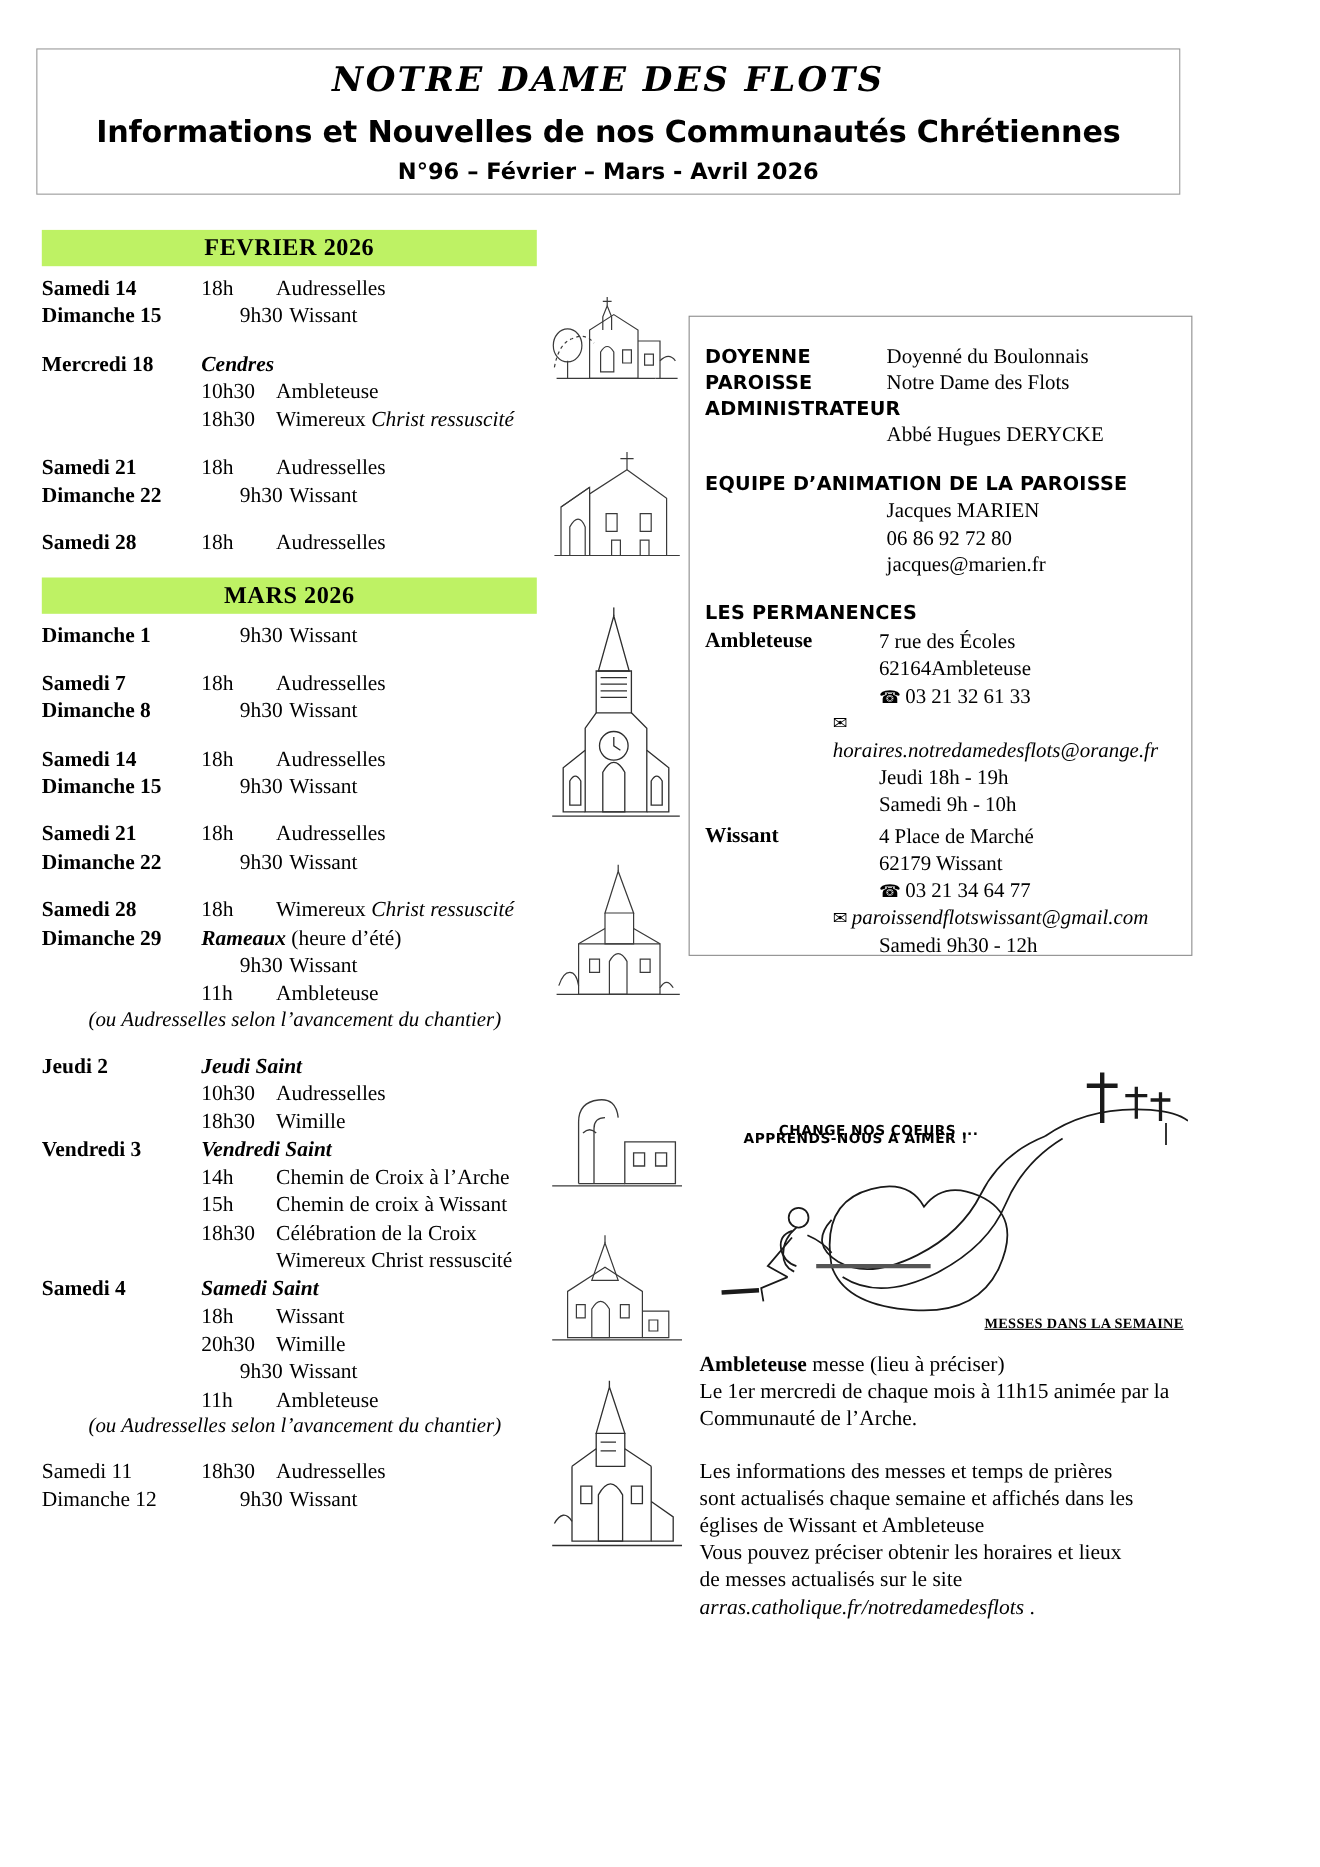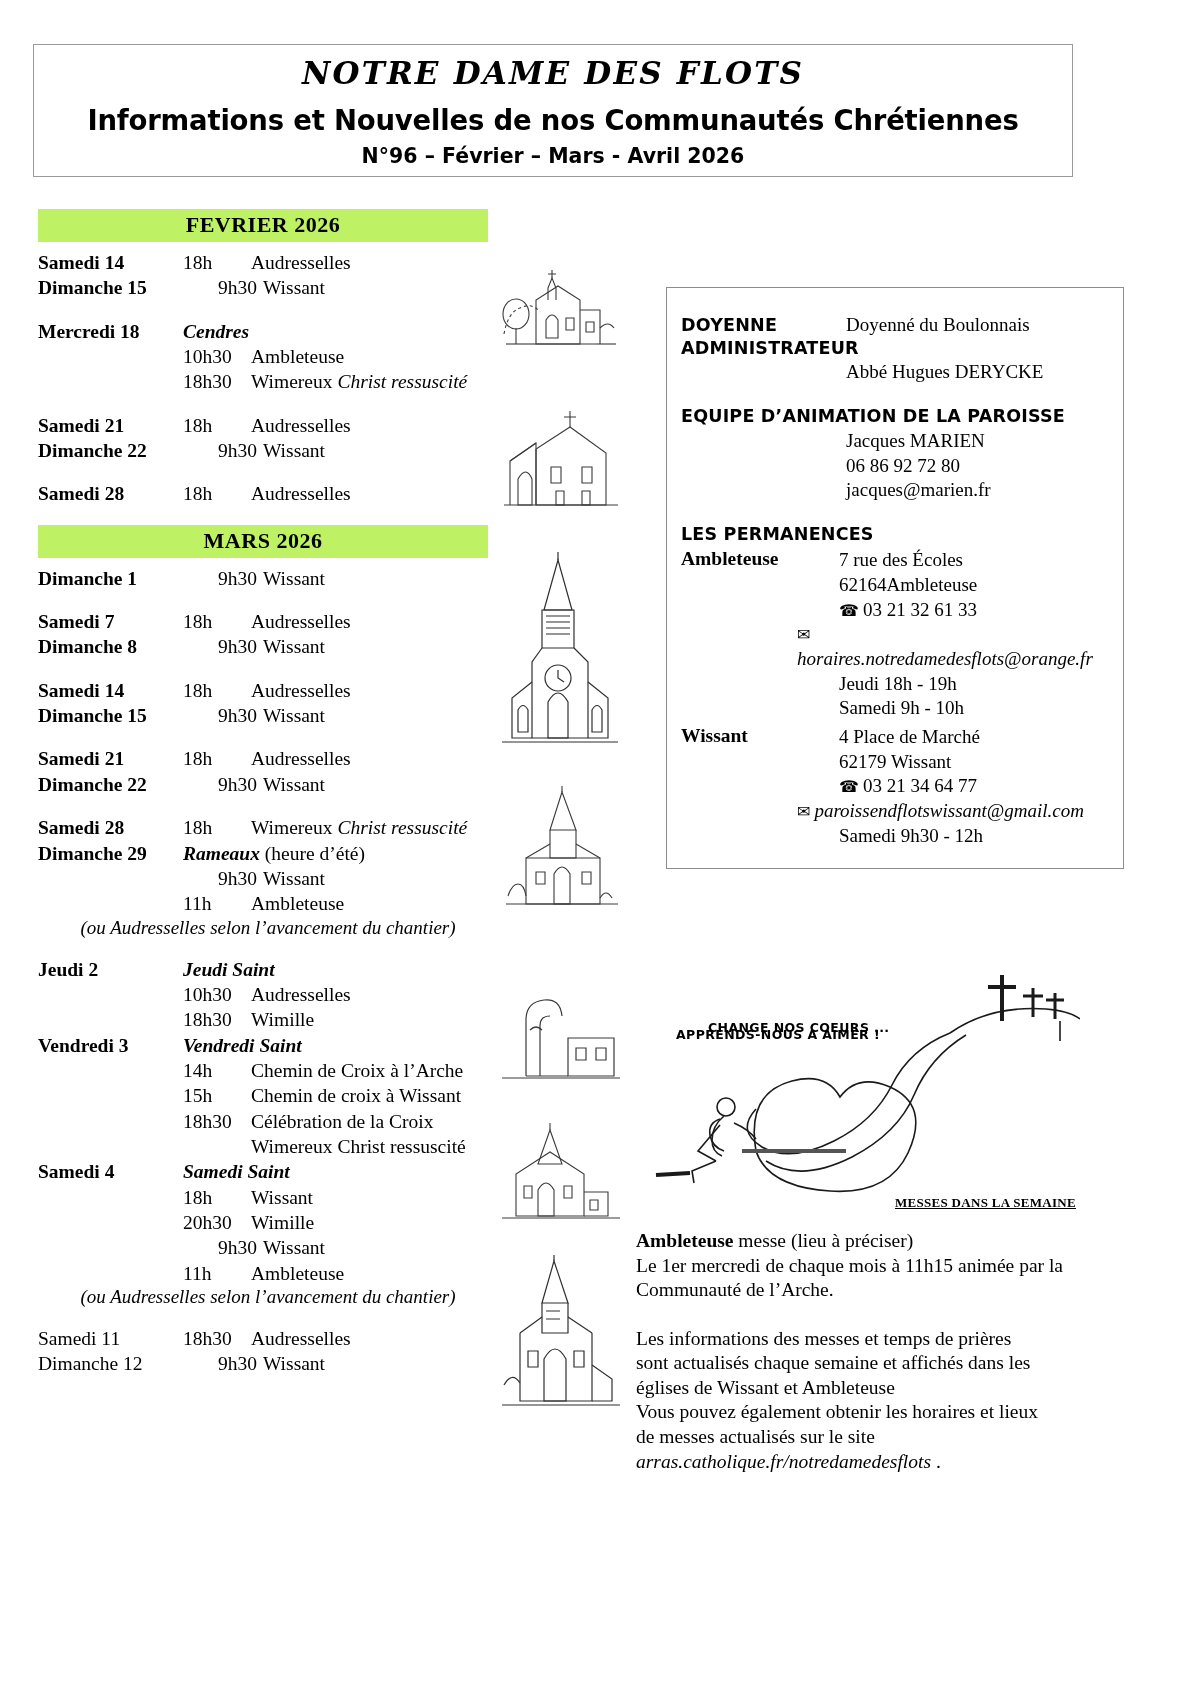--- a/index.html
+++ b/index.html
@@ -50,21 +50,21 @@
   .bi{ font-weight:bold; font-style:italic; }
   .note{ font-style:italic; font-size:19px; text-align:center; padding-left:10px; }
 
   
   .sketch{ position:absolute; }
   .sk-svg{ display:block; }
 
   
   .infobox{
     position:absolute; left:626px; top:287px; width:458px; height:582px;
-    border:1px solid #8c8c8c; box-sizing:border-box; background:#fff;margin-left:40px;
+    border:1px solid #8c8c8c; box-sizing:border-box; background:#fff;
   }
   .ib-inner{ padding:26px 14px 0 14px; }
   .ib-row{ display:flex; align-items:baseline; margin-bottom:2px; }
   .ib-lab{
     font-family:"DejaVu Sans", sans-serif; font-weight:bold; font-size:17.5px;
     width:165px; flex:0 0 165px; letter-spacing:0.2px;
   }
   .ib-lab.wide{ width:auto; flex:0 0 auto; }
   .ib-val{ font-size:19px; }
   .ib-block{ padding-left:165px; font-size:19px; line-height:1.28; }
@@ -292,20 +292,24 @@
       <path d="M8 130 q8 -14 16 -2"></path>
     </g>
   </svg>
 </div>
 
 <div class="infobox">
   <div class="ib-inner">
     <div class="ib-row">
       <span class="ib-lab">DOYENNE</span>
       <span class="ib-val">Doyenné du Boulonnais</span>
+    </div>
+    <div class="ib-row">
+      <span class="ib-lab">PAROISSE</span>
+      <span class="ib-val">Notre Dame des Flots</span>
     </div>
     <div class="ib-row">
       <span class="ib-lab wide">ADMINISTRATEUR</span>
     </div>
     <div class="ib-block">Abbé Hugues DERYCKE</div>
 
     <div class="ib-head">EQUIPE D’ANIMATION DE LA PAROISSE</div>
     <div class="ib-block" id="equipe-lines">
         <div>Jacques MARIEN</div>
         <div>06 86 92 72 80</div>
@@ -373,18 +377,18 @@
 <div class="weekmass">
   <div class="wm-title">MESSES DANS LA SEMAINE</div>
   <div class="wm-p">
     <b>Ambleteuse</b><span> messe (lieu à préciser)</span>
   </div>
   <div class="wm-p">Le 1er mercredi de chaque mois à 11h15 animée par la</div>
   <div class="wm-p">Communauté de l’Arche.</div>
   <div class="wm-p2">Les informations des messes et temps de prières</div>
   <div class="wm-p">sont actualisés chaque semaine et affichés dans les</div>
   <div class="wm-p">églises de Wissant et Ambleteuse</div>
-  <div class="wm-p">Vous pouvez également obtenir les horaires et lieux</div>
+  <div class="wm-p">Vous pouvez préciser obtenir les horaires et lieux</div>
   <div class="wm-p">de messes actualisés sur le site</div>
   <div class="wm-p">
     <span class="site">arras.catholique.fr/notredamedesflots</span><span> .</span>
   </div>
 </div>
 
 </body></html>

